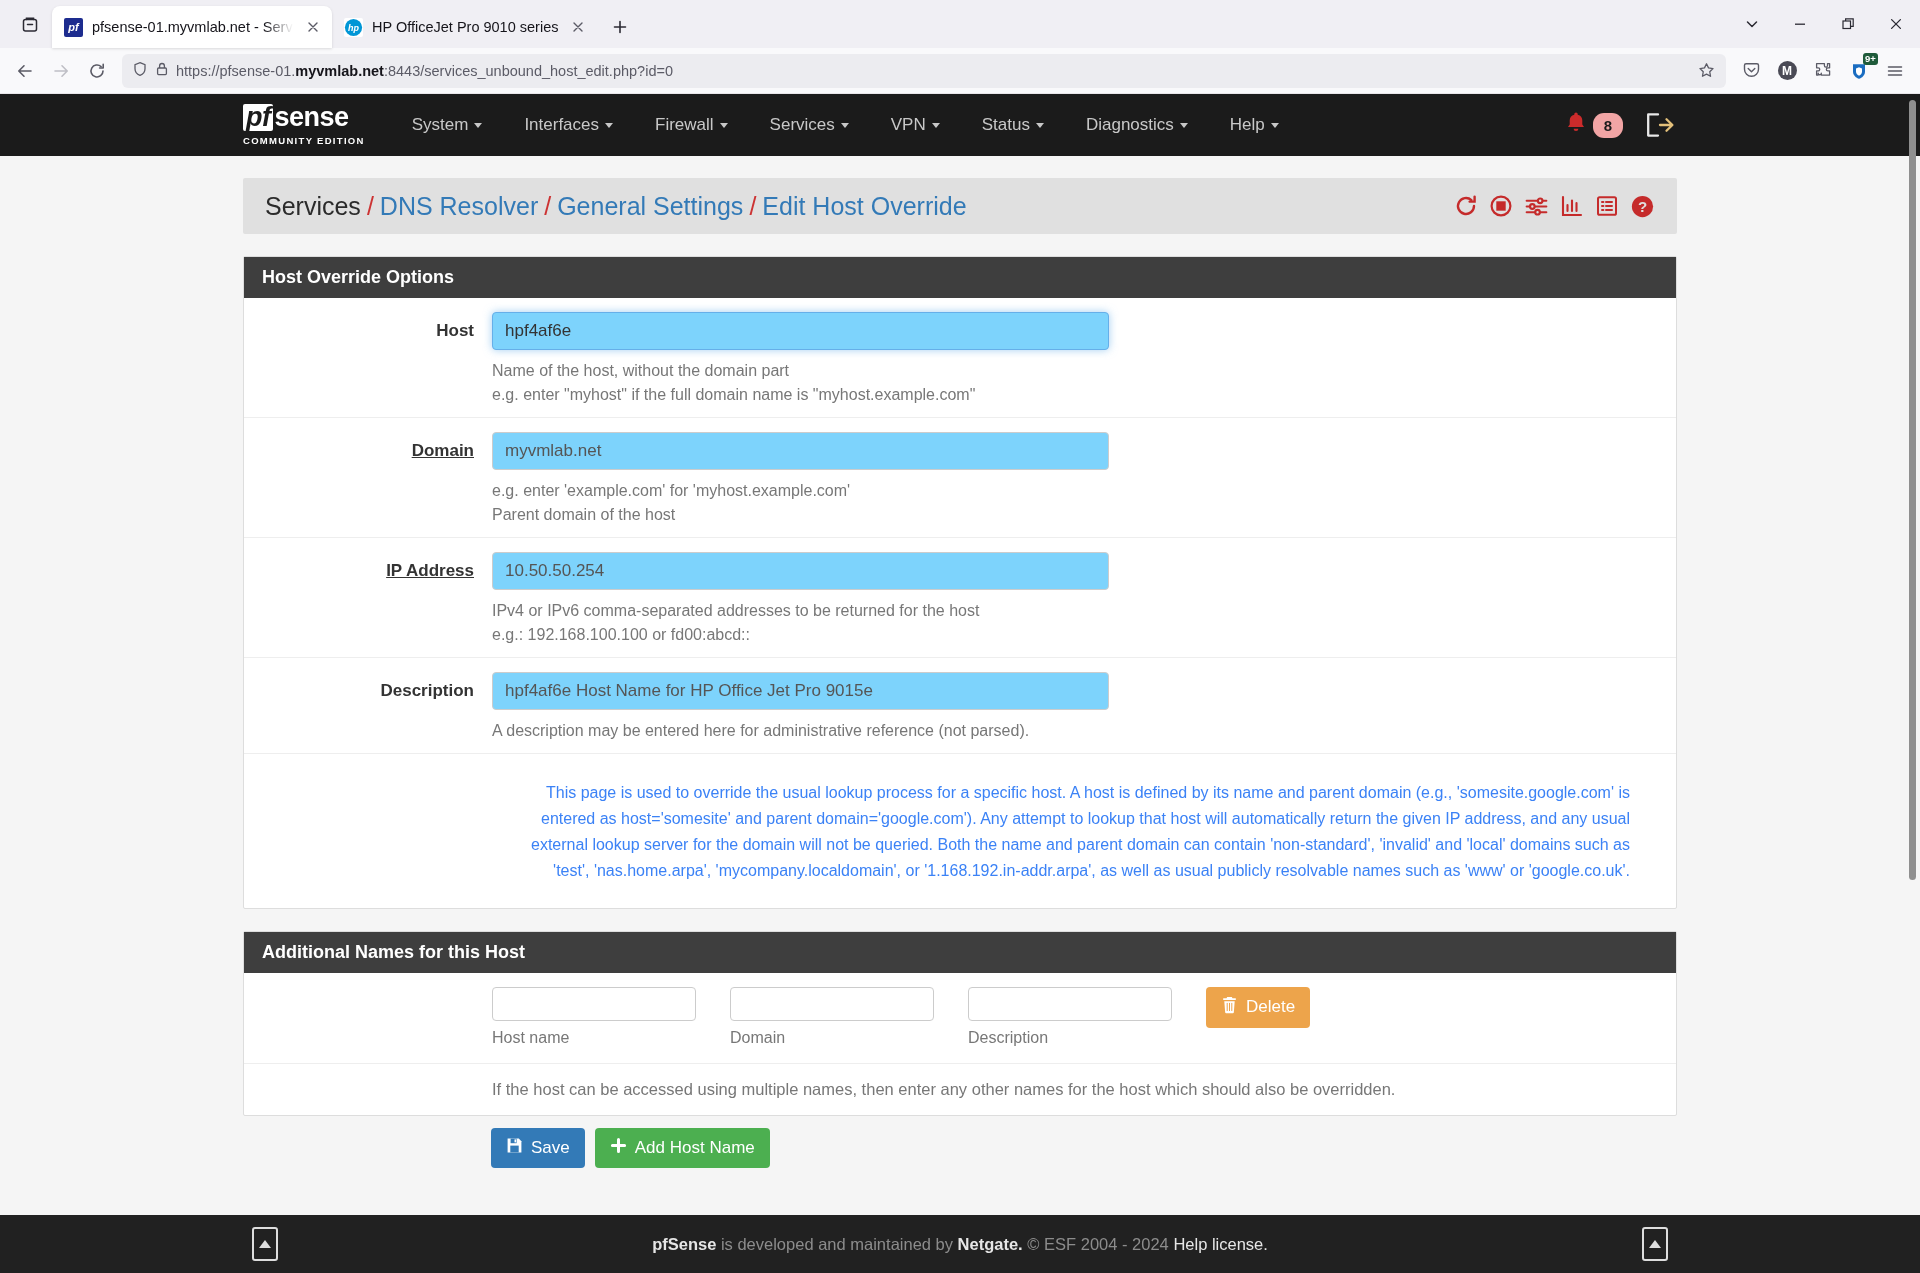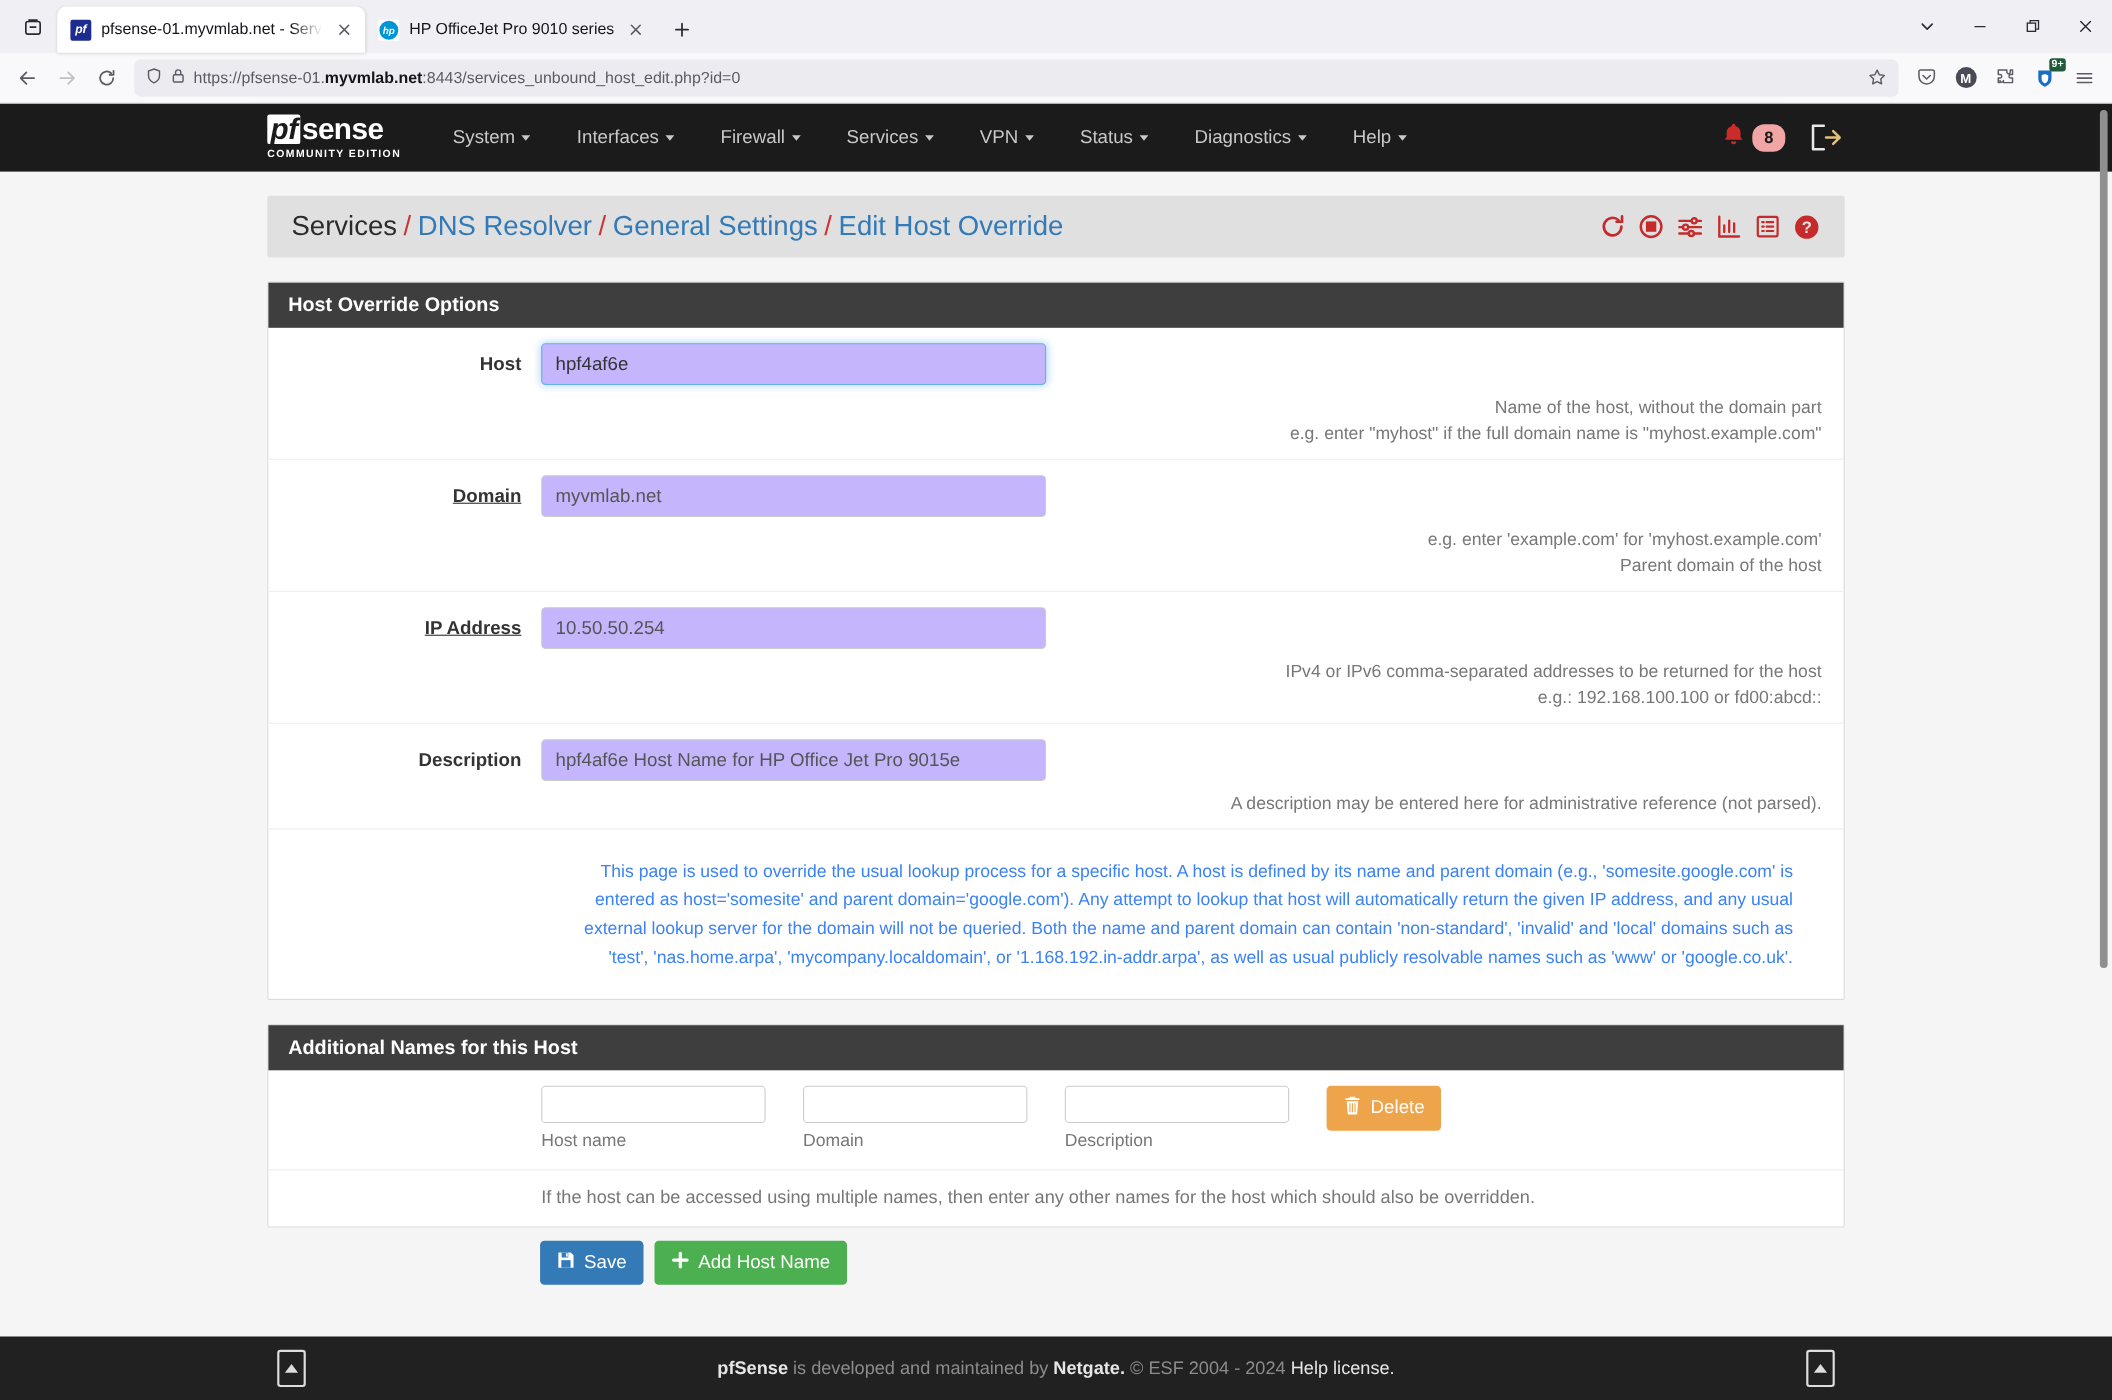--- a/index.html
+++ b/index.html
@@ -89,25 +89,25 @@
   .panel { width: 1434px; margin: 22px auto 0; background: #fff; border: 1px solid #ddd; border-radius: 2px; }
   .panel-head { background: #3e3e3e; color: #fff; font-size: 18px; font-weight: bold; padding: 10px 18px; }
   .frow { display: flex; padding: 14px 0 10px; border-bottom: 1px solid #eee; }
   .frow:last-child { border-bottom: none; }
   .flabel { width: 248px; flex: 0 0 248px; text-align: right; padding: 9px 18px 0 0; font-size: 17px; font-weight: bold; color: #333; }
   .flabel.req { text-decoration: underline; }
   .fctl { flex: 1 1 auto; padding-right: 20px; }
   .inp {
     height: 38px; border: 1px solid #ccc; border-radius: 4px; padding: 0 12px;
     font-size: 17px; color: #555; font-family: "Liberation Sans", sans-serif;
-    background: #c4b5fd; outline: none; width: 459px; display: block;
+    background: #7dd3fc; outline: none; width: 617px; display: block;
   }
   .inp.focused { border-color: #66afe9; box-shadow: 0 0 8px rgba(102,175,233,.6); color: #333; }
   .help { font-size: 16px; color: #777; margin-top: 9px; line-height: 1.5; }
-  .help div { white-space: nowrap; text-align: right; }
+  .help div { white-space: nowrap; }
   .bigtext { font-size: 16px; color: #3b82f6; line-height: 1.62; padding: 12px 26px 14px 0; text-align: right; }
 
   .addnames-row { display: flex; align-items: flex-start; padding: 14px 0 16px; border-bottom: 1px solid #eee; }
   .addnames-spacer { width: 248px; flex: 0 0 248px; }
   .an-col { margin-right: 34px; }
   .an-inp { height: 34px; border: 1px solid #ccc; border-radius: 4px; width: 204px; background:#fff; outline:none; }
   .an-lbl { font-size: 16px; color: #777; margin-top: 8px; }
   .btn {
     display: inline-flex; align-items: center; gap: 8px; border: none; border-radius: 4px;
     color: #fff; font-size: 17px; font-weight: normal; padding: 9px 15px; cursor: pointer;

